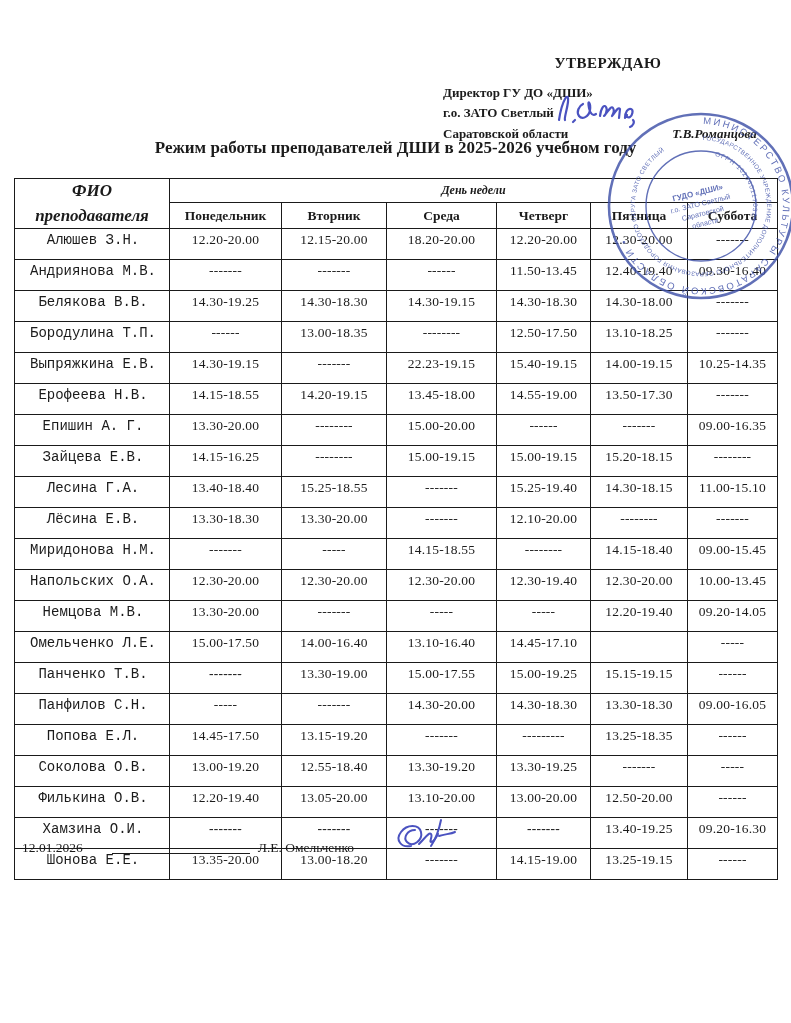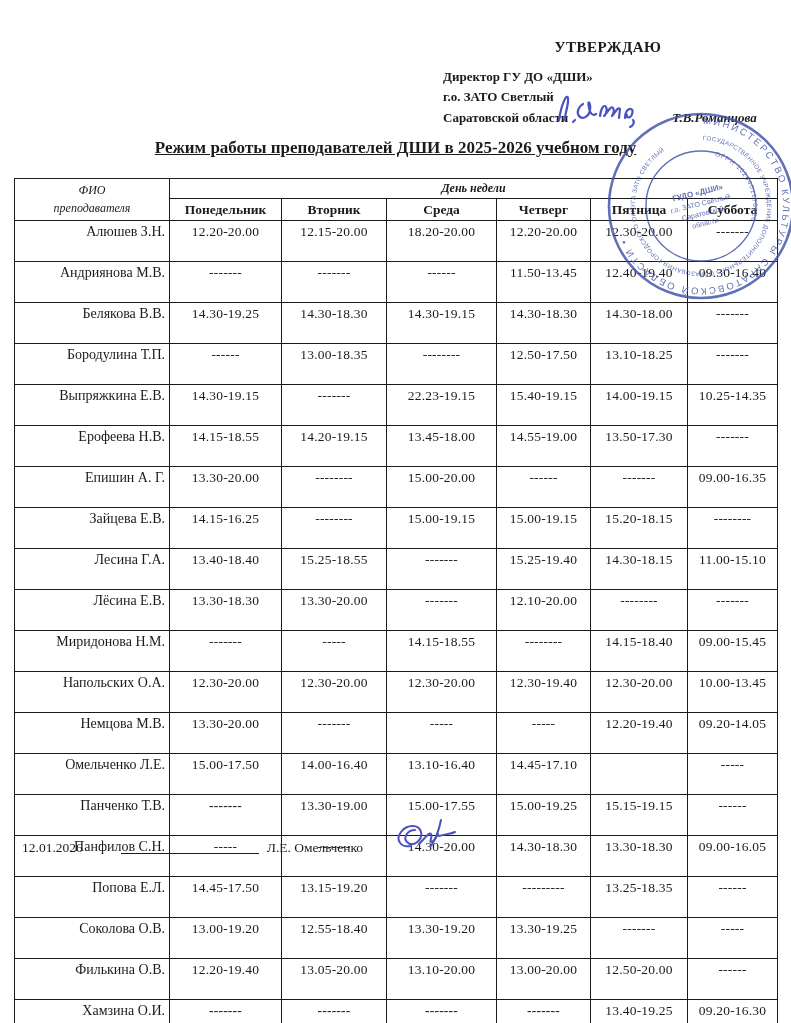--- a/index.html
+++ b/index.html
@@ -4,49 +4,49 @@
 <style>
   * { margin:0; padding:0; box-sizing:border-box; }
   html,body { width:791px; height:1023px; }
   body {
     font-family:"Liberation Serif","DejaVu Serif",serif;
     background:#ffffff; color:#1b1b1b; position:relative; overflow:hidden;
   }
   .page { position:relative; width:791px; height:1023px; }
 
   
-  .approval { position:absolute; left:443px; top:36px; width:330px; font-size:13px; font-weight:bold; line-height:1.55; }
+  .approval { position:absolute; left:443px; top:52px; width:330px; font-size:13px; font-weight:bold; line-height:1.55; }
   .approve-word { text-align:center; font-size:15px; margin-bottom:8px; letter-spacing:.5px; }
   .approval-line3 { display:flex; align-items:flex-end; gap:4px; }
   .sig-top { position:absolute; left:553px; top:82px; width:110px; height:48px; pointer-events:none; }
   .director-name { white-space:nowrap;font-style:italic; }
 
   
-  .doc-title { position:absolute; left:0; top:138px; width:791px; text-align:center; font-size:17px; font-weight:bold;text-decoration:underline; }
+  .doc-title { position:absolute; left:0; top:138px; width:791px; text-align:center; font-size:17px; font-weight:bold; }
 
   
   table.schedule { position:absolute; left:14px; top:178px; width:763px; border-collapse:collapse; table-layout:fixed; }
   .schedule col.c-fio { width:155px; }
   .schedule col.c-mon { width:112px; }
   .schedule col.c-tue { width:105px; }
   .schedule col.c-wed { width:110px; }
   .schedule col.c-thu { width:94px; }
   .schedule col.c-fri { width:97px; }
   .schedule col.c-sat { width:90px; }
   .schedule th, .schedule td { border:1px solid #1a1a1a; }
-  .schedule .fio-head { font-style:italic; font-weight:normal; font-size:12px; text-align:center; vertical-align:middle; line-height:1.45; }
+  .schedule .fio-head { font-style:italic; font-weight:bold; font-size:17px; text-align:center; vertical-align:middle; line-height:1.45; }
   .schedule .week-head { font-style:italic; font-weight:bold; font-size:12px; text-align:center; height:20px; }
   .schedule .day-head { font-weight:bold; font-size:13.5px; text-align:center; height:22px; padding:1px 2px;margin-top:36px; }
-  .schedule td.name-cell { font-size:14px; text-align:right; padding:3px 4px 21px 6px; vertical-align:top; }
+  .schedule td.name-cell { font-size:14px; text-align:center; padding:3px 4px 11px 6px; vertical-align:top;font-family:Liberation Mono, monospace; }
   .schedule td.time-cell { font-size:13.5px; text-align:center; padding:3px 2px 11px 2px; vertical-align:top; letter-spacing:.2px; }
   .schedule td.time-cell.bold { font-weight:bold; }
 
   
   .footer { position:absolute; left:22px; top:840px; width:750px; font-size:13.5px; display:flex; align-items:flex-end; }
-  .footer .f-date { margin-right:30px; }
+  .footer .f-date { margin-right:21px; }
   .footer .f-line { display:inline-block; width:138px; border-bottom:1px solid #1b1b1b; height:14px; margin:0 8px 2px 8px; }
   .sig-bottom { position:absolute; left:383px; top:800px; width:110px; height:58px; pointer-events:none; }
 
   
   .stamp { position:absolute; left:606px; top:111px; width:190px; height:190px; opacity:.82; pointer-events:none; }
 </style>
 </head>
 <body>
 
 <div class="page">

